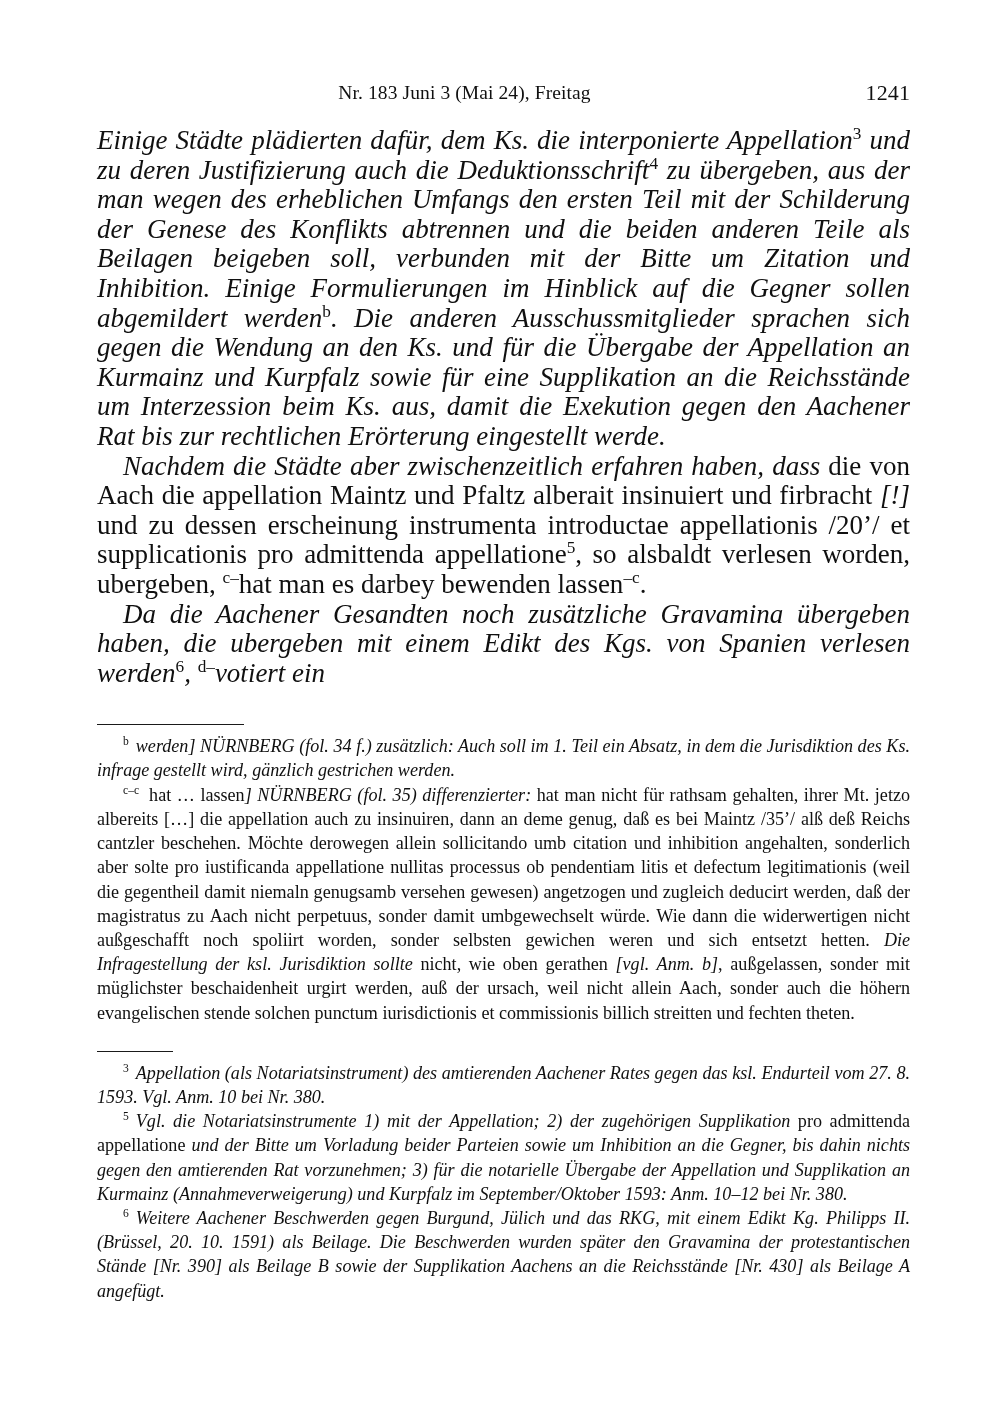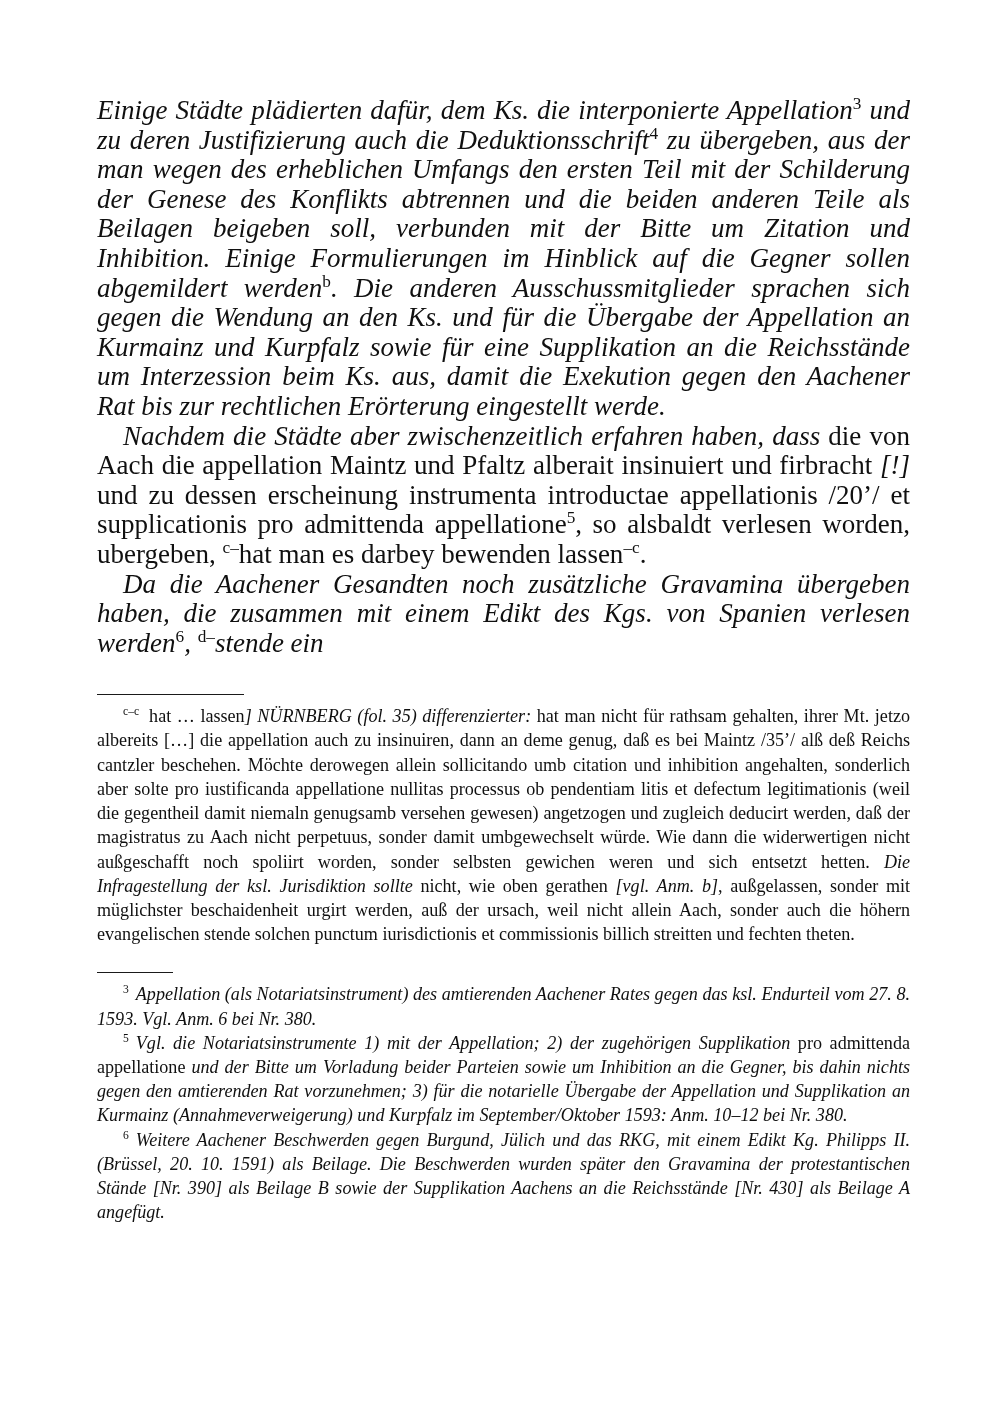--- a/index.html
+++ b/index.html
@@ -100,36 +100,41 @@
     font-style: normal;
     margin-right: 7px;
   }
   .app-entry .marker.wide { margin-right: 10px; margin-top: 26px; }
 </style>
 </head>
 <body>
 
 <div class="page">
 
+  <header class="runhead">
+    <span class="rh-title">Nr. 183 Juni 3 (Mai 24), Freitag</span>
+    <span class="rh-folio">1241</span>
+  </header>
 
   <section class="body" id="main-text">
       <p id="para-staedte"><span class="it">Einige Städte plädierten dafür, dem Ks. die interponierte Appellation</span><sup>3</sup><span class="it"> und zu deren Justifizierung auch die Deduktionsschrift</span><sup>4</sup><span class="it"> zu übergeben, aus der man wegen des erheblichen Umfangs den ersten Teil mit der Schilderung der Genese des Konflikts abtrennen und die beiden anderen Teile als Beilagen beigeben soll, verbunden mit der Bitte um Zitation und Inhibition. Einige Formulierungen im Hinblick auf die Gegner sollen abgemildert werden</span><sup>b</sup><span class="it">. Die anderen Ausschussmitglieder sprachen sich gegen die Wendung an den Ks. und für die Übergabe der Appellation an Kurmainz und Kurpfalz sowie für eine Supplikation an die Reichsstände um Interzession beim Ks. aus, damit die Exekution gegen den Aachener Rat bis zur rechtlichen Erörterung eingestellt werde.</span></p>
       <p class="indent" id="para-nachdem"><span class="it">Nachdem die Städte aber zwischenzeitlich erfahren haben, dass</span><span class="ro"> die von Aach die appellation Maintz und Pfaltz alberait insinuiert und firbracht </span><span class="it">[!]</span><span class="ro"> und zu dessen erscheinung instrumenta introductae appellationis /20’/ et supplicationis pro admittenda appellatione</span><sup>5</sup><span class="ro">, so alsbaldt verlesen worden, ubergeben, </span><sup>c–</sup><span class="ro">hat man es darbey bewenden lassen</span><sup>–c</sup><span class="ro">.</span></p>
-      <p class="indent" id="para-gravamina"><span class="it">Da die Aachener Gesandten noch zusätzliche Gravamina übergeben haben, die zusammen mit einem Edikt des Kgs. von Spanien verlesen werden</span><sup>6</sup><span class="it">, </span><sup>d–</sup><span class="it">stende ein</span></p>
+      <p class="indent" id="para-gravamina"><span class="it">Da die Aachener Gesandten noch zusätzliche Gravamina übergeben haben, die ubergeben mit einem Edikt des Kgs. von Spanien verlesen werden</span><sup>6</sup><span class="it">, </span><sup>d–</sup><span class="it">votiert ein</span></p>
     </section>
 
   <section class="apparatus">
     <hr class="rule rule-letters">
     <div id="app-letters">
+        <p class="app-entry" id="app-b"><span class="marker">b</span><span class="it">werden] NÜRNBERG (fol. 34 f.) zusätzlich: Auch soll im 1. Teil ein Absatz, in dem die Jurisdiktion des Ks. infrage gestellt wird, gänzlich gestrichen werden.</span></p>
         <p class="app-entry" id="app-c"><span class="marker wide">c–c</span><span class="ro">hat … lassen</span><span class="it">] NÜRNBERG (fol. 35) differenzierter:</span><span class="ro"> hat man nicht für rathsam gehalten, ihrer Mt. jetzo albereits […] die appellation auch zu insinuiren, dann an deme genug, daß es bei Maintz /35’/ alß deß Reichs cantzler beschehen. Möchte derowegen allein sollicitando umb citation und inhibition angehalten, sonderlich aber solte pro iustificanda appellatione nullitas processus ob pendentiam litis et defectum legitimationis (weil die gegentheil damit niemaln genugsamb versehen gewesen) angetzogen und zugleich deducirt werden, daß der magistratus zu Aach nicht perpetuus, sonder damit umbgewechselt würde. Wie dann die widerwertigen nicht außgeschafft noch spoliirt worden, sonder selbsten gewichen weren und sich entsetzt hetten. </span><span class="it">Die Infragestellung der ksl. Jurisdiktion sollte</span><span class="ro"> nicht, wie oben gerathen </span><span class="it">[vgl. Anm. b]</span><span class="ro">, außgelassen, sonder mit müglichster beschaidenheit urgirt werden, auß der ursach, weil nicht allein Aach, sonder auch die höhern evangelischen stende solchen punctum iurisdictionis et commissionis billich streitten und fechten theten.</span></p>
       </div>
   </section>
 
   <section class="apparatus notes">
     <hr class="rule rule-numbers">
     <div id="app-numbers">
-        <p class="app-entry" id="note-3"><span class="marker">3</span><span class="it">Appellation (als Notariatsinstrument) des amtierenden Aachener Rates gegen das ksl. Endurteil vom 27. 8. 1593. Vgl. Anm. 6 bei Nr. 380.</span></p>
+        <p class="app-entry" id="note-3"><span class="marker">3</span><span class="it">Appellation (als Notariatsinstrument) des amtierenden Aachener Rates gegen das ksl. Endurteil vom 27. 8. 1593. Vgl. Anm. 10 bei Nr. 380.</span></p>
         <p class="app-entry" id="note-5"><span class="marker">5</span><span class="it">Vgl. die Notariatsinstrumente 1) mit der Appellation; 2) der zugehörigen Supplikation </span><span class="ro">pro admittenda appellatione </span><span class="it">und der Bitte um Vorladung beider Parteien sowie um Inhibition an die Gegner, bis dahin nichts gegen den amtierenden Rat vorzunehmen; 3) für die notarielle Übergabe der Appellation und Supplikation an Kurmainz (Annahmeverweigerung) und Kurpfalz im September/Oktober 1593: Anm. 10–12 bei Nr. 380.</span></p>
         <p class="app-entry" id="note-6"><span class="marker">6</span><span class="it">Weitere Aachener Beschwerden gegen Burgund, Jülich und das RKG, mit einem Edikt Kg. Philipps II. (Brüssel, 20. 10. 1591) als Beilage. Die Beschwerden wurden später den Gravamina der protestantischen Stände [Nr. 390] als Beilage B sowie der Supplikation Aachens an die Reichsstände [Nr. 430] als Beilage A angefügt.</span></p>
       </div>
   </section>
 
 </div>
 
 </body></html>

